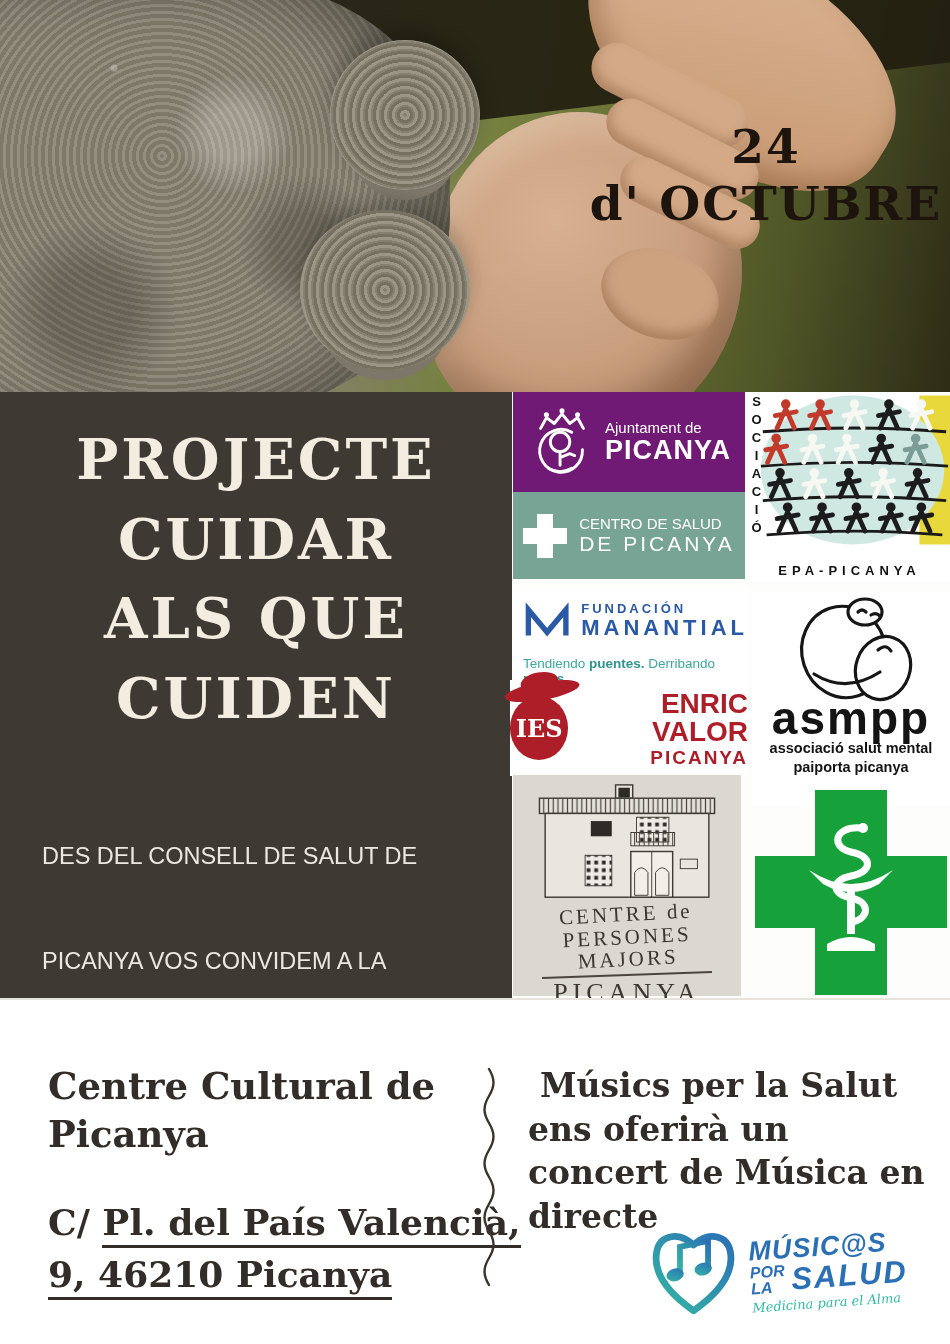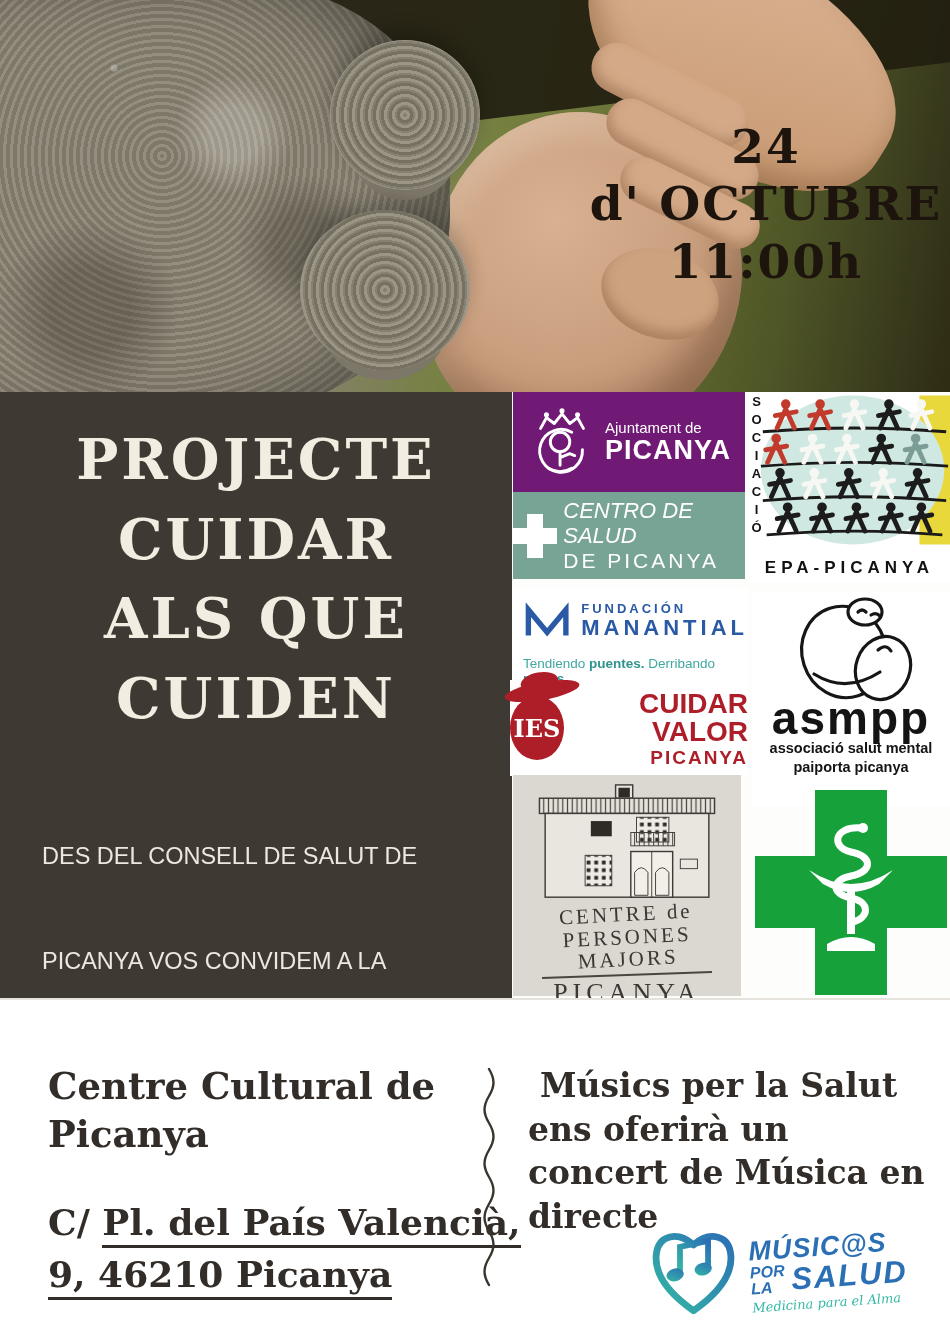--- a/index.html
+++ b/index.html
@@ -69,28 +69,28 @@
   .ajuntament{left:513px;top:0;width:232px;height:100px;background:#701a75;display:flex;align-items:center;justify-content:center;gap:8px;color:#fff;}
   .ajt-text{line-height:1;}
   .ajt-top{font-size:15px;margin-bottom:2px;}
   .ajt-name{font-size:27px;font-weight:bold;letter-spacing:1px;}
   .centro{left:513px;top:100px;width:232px;height:87px;background:#78a495;display:flex;align-items:center;justify-content:center;gap:12px;color:#fff;}
   .plus{position:relative;width:44px;height:44px;}
   .plus:before,.plus:after{content:"";position:absolute;background:#fff;}
   .plus:before{left:14px;top:0;width:16px;height:44px;}
   .plus:after{left:0;top:14px;width:44px;height:16px;}
   .centro-text{line-height:1.15;}
-  .centro-top{font-size:22px;font-style:italic;}
+  .centro-top{font-size:15px;}
   .centro-bottom{font-size:21px;letter-spacing:3px;}
   .epa{left:749px;top:0;width:201px;height:190px;background:#fff;}
   .epa-vert{position:absolute;left:0;top:2px;height:152px;writing-mode:vertical-rl;text-orientation:upright;
     font-weight:bold;font-size:13px;letter-spacing:3px;color:#141414;}
   .epa-art{position:absolute;left:10px;top:0;}
   .epa-label{position:absolute;left:0;bottom:4px;width:100%;text-align:center;
-    font-weight:bold;font-size:17px;letter-spacing:5px;color:#111;}
+    font-weight:bold;font-size:13px;letter-spacing:5px;color:#111;}
   .manantial{left:513px;top:196px;width:235px;height:92px;background:#fff;padding:6px 0 0 10px;}
   .man-row{display:flex;align-items:center;gap:10px;}
   .man-text{font-family:"Liberation Sans", sans-serif;color:#2a59a5;line-height:1.1;}
   .man-top{font-size:13px;font-weight:bold;letter-spacing:3px;}
   .man-name{font-size:22px;font-weight:bold;letter-spacing:4px;}
   .man-tagline{margin-top:8px;font-size:13.5px;color:#3fa8a0;}
   .man-tagline b{color:#2f948d;}
   .ies{left:510px;top:288px;width:238px;height:96px;background:#fff;display:flex;align-items:center;justify-content:center;gap:6px;}
   .ies-badge{position:relative;width:64px;height:64px;border-radius:50%;background:#ae1e28;
     display:flex;align-items:center;justify-content:center;color:#fff;
@@ -146,21 +146,20 @@
     <div class="finger f1"></div>
     <div class="finger f2"></div>
     <div class="finger f3"></div>
     <div class="finger thumb"></div>
     <div class="knit"></div>
     <div class="knit-ruffle"></div>
     <div class="knit-ruffle two"></div>
     <div class="date-block">
       <div>24</div>
       <div>d' OCTUBRE</div>
-      <div>11:00h</div>
     </div>
   </div>
 
   <div class="mid">
 
     <div class="dark-box">
       <div class="title">
         <div>PROJECTE</div>
         <div>CUIDAR</div>
         <div>ALS QUE</div>
@@ -253,21 +252,21 @@
       </div>
       <div class="man-tagline"><span>Tendiendo </span><b>puentes.</b><span> Derribando </span><b>muros.</b></div>
     </div>
 
     <div class="tile ies">
       <div class="ies-badge">
         <div class="ies-hat"></div>
         <span>IES</span>
       </div>
       <div class="ies-text">
-        <div class="ies-name">CUIDAR VALOR</div>
+        <div class="ies-name">ENRIC VALOR</div>
         <div class="ies-place">PICANYA</div>
       </div>
     </div>
 
     <div class="tile asmpp">
       <svg width="130" height="112" viewBox="0 0 130 112" class="svg-block" style="margin:0 auto;">
         <g stroke="#161616" stroke-width="3.2" fill="#ffffff" stroke-linecap="round">
           <ellipse cx="58" cy="60" rx="42" ry="46" transform="rotate(-18 58 60)"></ellipse>
           <ellipse cx="97" cy="76" rx="27" ry="32" transform="rotate(20 97 76)"></ellipse>
           <ellipse cx="79" cy="20" rx="17" ry="13"></ellipse>

